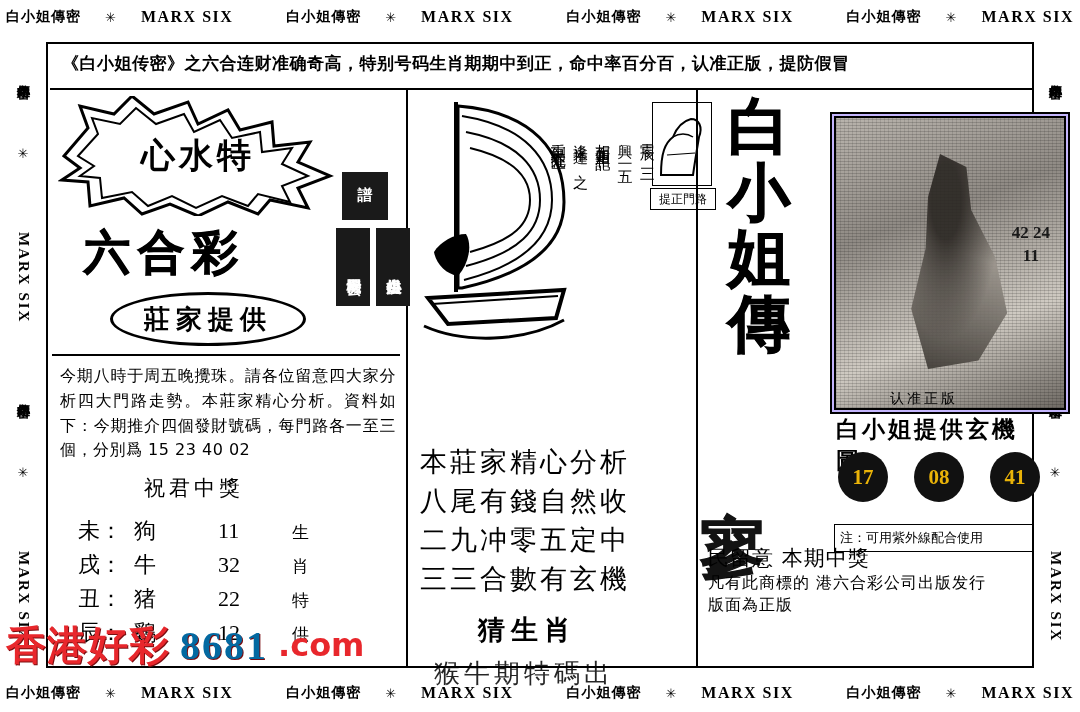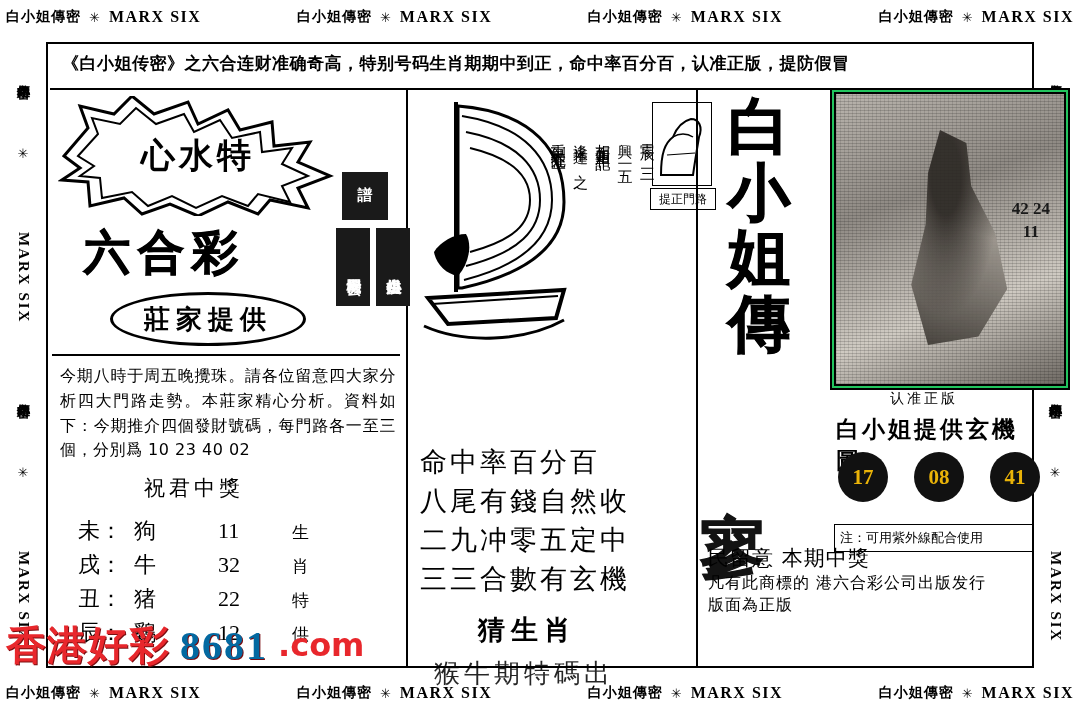--- a/index.html
+++ b/index.html
@@ -5,21 +5,21 @@
   html,body{margin:0;padding:0;background:#fff;}
   body{width:1080px;height:712px;overflow:hidden;font-family:"DejaVu Sans","Liberation Sans",sans-serif;color:#000;}
   .page{position:relative;width:1080px;height:712px;background:#fff;}
 
   
   .band{position:absolute;left:0;width:1080px;height:30px;display:flex;align-items:center;
         justify-content:space-between;font-size:15px;font-weight:bold;letter-spacing:1px;
         white-space:nowrap;overflow:hidden;padding:0 6px;box-sizing:border-box;}
   .band.top{top:2px;}
   .band.bottom{top:678px;}
-  .band .unit{display:flex;align-items:center;gap:8px;}
+  .band .unit{display:flex;align-items:center;gap:24px;}
   .band .cn{font-family:"DejaVu Sans","Liberation Sans",sans-serif;font-size:14px;}
   .band .star{font-size:13px;}
   .band .mx{font-family:"Liberation Serif","DejaVu Serif",serif;font-size:16px;letter-spacing:1.5px;}
 
   
   .vband{position:absolute;top:40px;height:638px;width:30px;display:flex;flex-direction:column;
          align-items:center;justify-content:space-around;font-size:13px;font-weight:bold;overflow:hidden;}
   .vband.left{left:8px;}
   .vband.right{left:1040px;}
   .vband .vunit{writing-mode:vertical-rl;text-orientation:upright;display:flex;align-items:center;gap:6px;}
@@ -73,22 +73,22 @@
   .smalllabel{position:absolute;left:602px;top:144px;width:64px;height:20px;border:1px solid #000;
               font-size:12px;display:flex;align-items:center;justify-content:center;}
   .mid-title{position:absolute;left:386px;top:350px;font-size:30px;font-weight:bold;letter-spacing:6px;}
   .mid-poem{position:absolute;left:372px;top:398px;font-size:27px;line-height:1.45;letter-spacing:3px;}
   .mid-guess{position:absolute;left:430px;top:568px;font-size:27px;font-weight:bold;letter-spacing:6px;}
   .mid-foot{position:absolute;left:386px;top:612px;font-size:26px;letter-spacing:4px;opacity:.85;}
 
   
   .bigname{position:absolute;left:656px;top:50px;width:110px;font-size:62px;font-weight:bold;
            line-height:1.06;letter-spacing:0;text-align:center;-webkit-text-stroke:1px #000;}
-  .photo{position:absolute;left:782px;top:44px;width:228px;height:290px;border:6px double #000;
-         background:#22c55e;overflow:hidden;}
+  .photo{position:absolute;left:782px;top:68px;width:228px;height:290px;border:6px double #000;
+         background:#c4b5fd;overflow:hidden;}
   .photo .grain{position:absolute;inset:0;
      background:
        repeating-linear-gradient(0deg, rgba(0,0,0,.16) 0 1px, rgba(0,0,0,0) 1px 3px),
        repeating-linear-gradient(90deg, rgba(0,0,0,.10) 0 1px, rgba(0,0,0,0) 1px 4px),
        linear-gradient(160deg,#b9b4ad 0%,#8f8a84 35%,#cfcac2 70%,#6f6a64 100%);}
   .photo .figure{position:absolute;left:56px;top:36px;width:120px;height:215px;
      background:radial-gradient(ellipse at 45% 22%, #2b2723 0 16%, rgba(43,39,35,0) 58%),
                 linear-gradient(200deg,#4a453f 0%,#9a948c 45%,#35312c 100%);
      clip-path:polygon(40% 0,62% 6%,66% 26%,86% 48%,96% 74%,72% 96%,30% 100%,16% 72%,28% 44%,30% 20%);
      opacity:.9;}
@@ -180,21 +180,21 @@
     <div class="title2">六合彩</div>
 
     <div class="blk b1">譜</div>
     <div class="blk b2">圖機玄</div>
     <div class="blk b3">供提姐小白</div>
 
     <div class="oval">莊家提供</div>
 
     <div class="lrule"></div>
 
-    <div class="para">今期八時于周五晚攪珠。請各位留意四大家分析四大門路走勢。本莊家精心分析。資料如下：今期推介四個發財號碼，每門路各一至三個，分別爲 10  23 40  02</div>
+    <div class="para">今期八時于周五晚攪珠。請各位留意四大家分析四大門路走勢。本莊家精心分析。資料如下：今期推介四個發財號碼，每門路各一至三個，分別爲 15  23 40  02</div>
 
     <div class="wish">祝君中獎</div>
 
     <div class="zodiac">
       <div class="zrow">
         <span>未：</span>
         <span>狗</span>
         <span class="num">11</span>
         <span class="zcol-label">生</span>
       </div>
@@ -243,21 +243,21 @@
     <div class="smallbox">
       <svg width="56" height="80" viewBox="0 0 56 80" aria-hidden="true">
         <path d="M8 72 C8 50 12 40 20 34 C24 24 30 18 38 16 C46 16 50 24 46 34 C44 46 42 58 40 72 Z" fill="none" stroke="#000" stroke-width="2"></path>
         <path d="M20 34 C26 30 34 30 40 34" fill="none" stroke="#000" stroke-width="1.5"></path>
         <path d="M14 52 L42 50" stroke="#000" stroke-width="1.2"></path>
       </svg>
     </div>
     <div class="smalllabel">提正門路</div>
 
     <div class="mid-poem">
-      <div>命中率百分百</div>
+      <div>本莊家精心分析</div>
       <div>八尾有錢自然收</div>
       <div>二九冲零五定中</div>
       <div>三三合數有玄機</div>
     </div>
     <div class="mid-guess">猜生肖</div>
     <div class="mid-foot">猴牛期特碼出</div>
 
     <div class="bigname">白小姐傳</div>
 
     <div class="photo">

